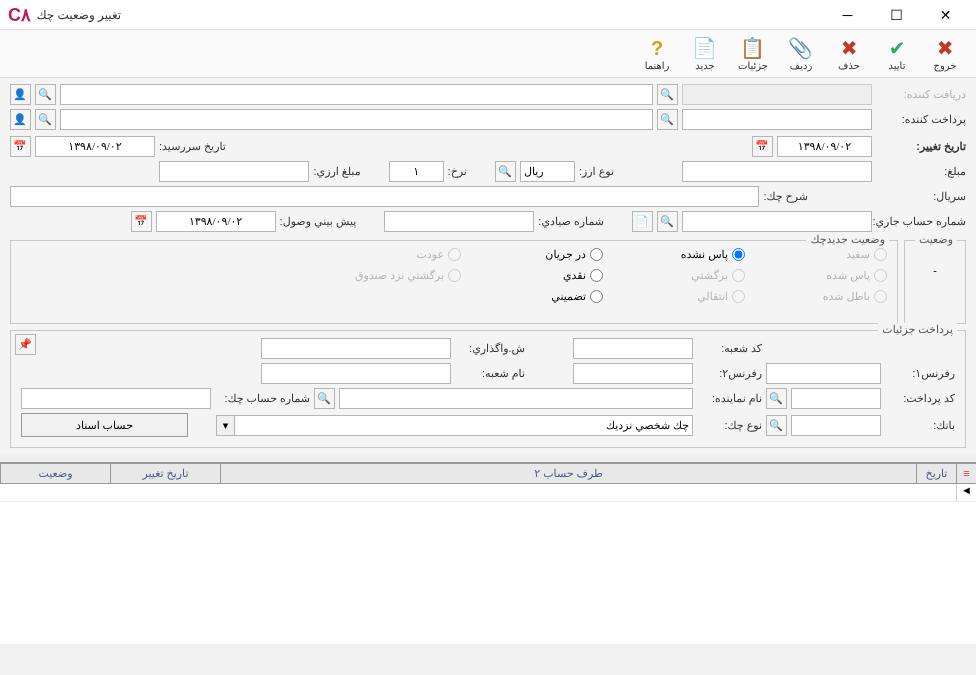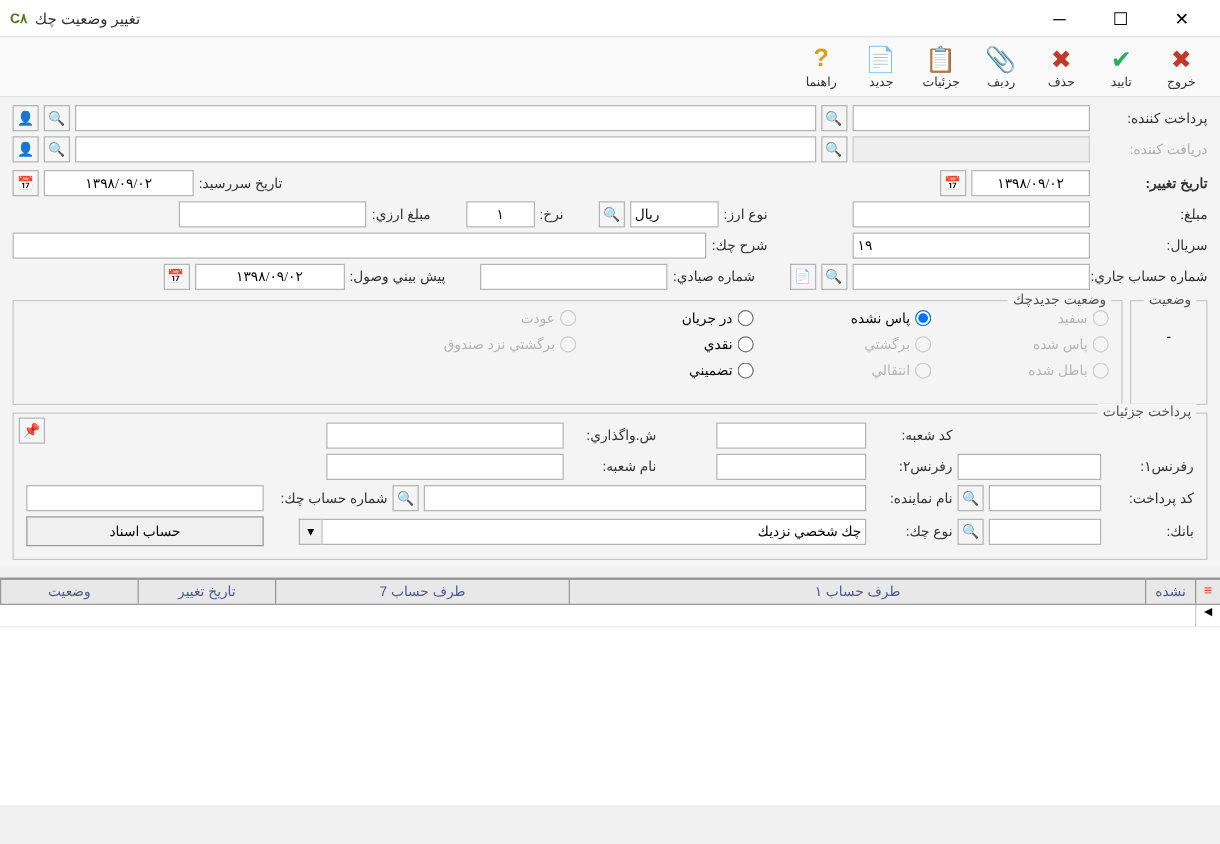--- a/index.html
+++ b/index.html
@@ -1,20 +1,20 @@
 <!DOCTYPE html>
 <html dir="rtl" lang="fa"><head>
 <meta charset="utf-8">
 <style>
 * { box-sizing: border-box; margin: 0; padding: 0; }
 body { font-family: Tahoma, Arial, sans-serif; font-size: 11px; background: #f0f0f0; width: 976px; height: 675px; overflow: hidden; direction: rtl; }
 
 .titlebar { height: 30px; background: #fff; display: flex; align-items: center; justify-content: space-between; padding: 0 8px; border-bottom: 1px solid #ddd; direction: ltr; }
 .titlebar-text { font-size: 12px; color: #333; display: flex; align-items: center; gap: 6px; }
-.titlebar-icon { color: #4d7c0f; font-weight: bold; font-size: 11px; }
+.titlebar-icon { color: #be185d; font-weight: bold; font-size: 18px; }
 .titlebar-buttons { display: flex; gap: 4px; }
 .titlebar-btn { width: 45px; height: 28px; display: flex; align-items: center; justify-content: center; cursor: pointer; font-size: 14px; }
 
 .toolbar { height: 48px; background: #fafafa; display: flex; align-items: center; padding: 4px 10px; gap: 6px; border-bottom: 1px solid #ddd; direction: rtl; }
 .toolbar-btn { display: flex; flex-direction: column; align-items: center; justify-content: center; width: 42px; height: 42px; cursor: pointer; font-size: 10px; color: #333; }
 .toolbar-icon { width: 24px; height: 24px; display: flex; align-items: center; justify-content: center; font-size: 20px; }
 
 .content { padding: 6px 10px; background: #f4f4f4; }
 
 .form-row { display: flex; align-items: center; margin-bottom: 4px; gap: 4px; }
@@ -94,31 +94,31 @@
   <div class="toolbar-btn">
     <div class="toolbar-icon" style="color:#d4a017;font-weight:bold">?</div>
     <span>راهنما</span>
   </div>
 </div>
 
 <div class="content">
 
 
   <div class="form-row">
+    <span class="field-label disabled" style="width:90px">دريافت كننده:</span>
+    <input class="text-input disabled" style="width: 190px;" disabled="">
+    <span class="icon-btn magnify"></span>
+    <input class="text-input" style="flex: 1 1 0%;">
+    <span class="icon-btn magnify"></span>
+    <span class="icon-btn person"></span>
+  </div>
+
+  <div class="form-row">
     <span class="field-label" style="width:90px">پرداخت كننده:</span>
     <input class="text-input" style="width: 190px;">
-    <span class="icon-btn magnify"></span>
-    <input class="text-input" style="flex: 1 1 0%;">
-    <span class="icon-btn magnify"></span>
-    <span class="icon-btn person"></span>
-  </div>
-
-  <div class="form-row">
-    <span class="field-label disabled" style="width:90px">دريافت كننده:</span>
-    <input class="text-input disabled" style="width: 190px;" disabled="">
     <span class="icon-btn magnify"></span>
     <input class="text-input" style="flex: 1 1 0%;">
     <span class="icon-btn magnify"></span>
     <span class="icon-btn person"></span>
   </div>
 
   <div class="form-row" style="margin-top:6px">
     <span class="field-label" style="width:90px;font-weight:bold">تاريخ تغيير:</span>
     <input class="text-input" style="width: 95px; text-align: center;" value="۱۳۹۸/۰۹/۰۲">
     <span class="icon-btn calendar"></span>
@@ -126,33 +126,32 @@
     <span class="field-label">تاريخ سررسيد:</span>
     <input class="text-input" style="width: 120px; text-align: center;" value="۱۳۹۸/۰۹/۰۲">
     <span class="icon-btn calendar"></span>
   </div>
 
   <div class="form-row">
     <span class="field-label" style="width:90px">مبلغ:</span>
     <input class="text-input" style="width: 190px;">
     <span style="width:60px"></span>
     <span class="field-label">نوع ارز:</span>
-    <input class="text-input" style="width: 71px;" value="ريال">
+    <input class="text-input" style="width: 55px;" value="ريال">
     <span class="icon-btn magnify"></span>
     <span style="width:20px"></span>
     <span class="field-label">نرخ:</span>
     <input class="text-input" style="width: 55px; text-align: center;" value="۱">
     <span style="width:20px"></span>
     <span class="field-label">مبلغ ارزي:</span>
     <input class="text-input" style="width: 150px;">
   </div>
 
   <div class="form-row">
     <span class="field-label" style="width:90px">سريال:</span>
-    <input class="text-input" style="width: 190px;" value="۱۹">
     <span style="width:60px"></span>
     <span class="field-label">شرح چك:</span>
     <input class="text-input" style="flex: 1 1 0%;">
   </div>
 
   <div class="form-row">
     <span class="field-label" style="width:90px">شماره حساب جاري:</span>
     <input class="text-input" style="width: 190px;">
     <span class="icon-btn magnify"></span>
     <span class="icon-btn plus-doc"></span>
@@ -262,33 +261,32 @@
       <div class="form-row">
         <span class="field-label" style="width:70px">بانك:</span>
         <input class="text-input" style="width: 90px;">
         <span class="icon-btn magnify"></span>
         <span class="field-label" style="width:65px">نوع چك:</span>
         <div class="dropdown" style="flex:1">
           <input class="text-input" style="flex: 1 1 0%; text-align: right;" value="چك شخصي نزديك">
           <span class="dropdown-btn">▾</span>
         </div>
         <span style="width:20px"></span>
-        <button class="btn" style="width:190px">حساب اسناد</button>
+        <button class="btn" style="width:167px">حساب اسناد</button>
       </div>
     </div>
   </div>
 
 </div>
 
 <div class="grid-area">
   <div class="grid-header">
     <div class="grid-header-cell" style="width:20px"><span class="filter"></span></div>
-    <div class="grid-header-cell" style="width:40px">نشده</div>
-    <div class="grid-header-cell" style="flex:2">طرف حساب ۱</div>
-    <div class="grid-header-cell" style="flex:1">طرف حساب 7</div>
+    <div class="grid-header-cell" style="width:40px">تاريخ</div>
+    <div class="grid-header-cell" style="flex:1">طرف حساب ۲</div>
     <div class="grid-header-cell" style="width:110px">تاريخ تغيير</div>
     <div class="grid-header-cell" style="width:110px">وضعيت</div>
   </div>
   <div class="grid-body">
     <div class="grid-row">
       <div style="width:20px;border-left:1px solid #ccc;text-align:center">◄</div>
       <div style="flex:1"></div>
     </div>
   </div>
 </div>

